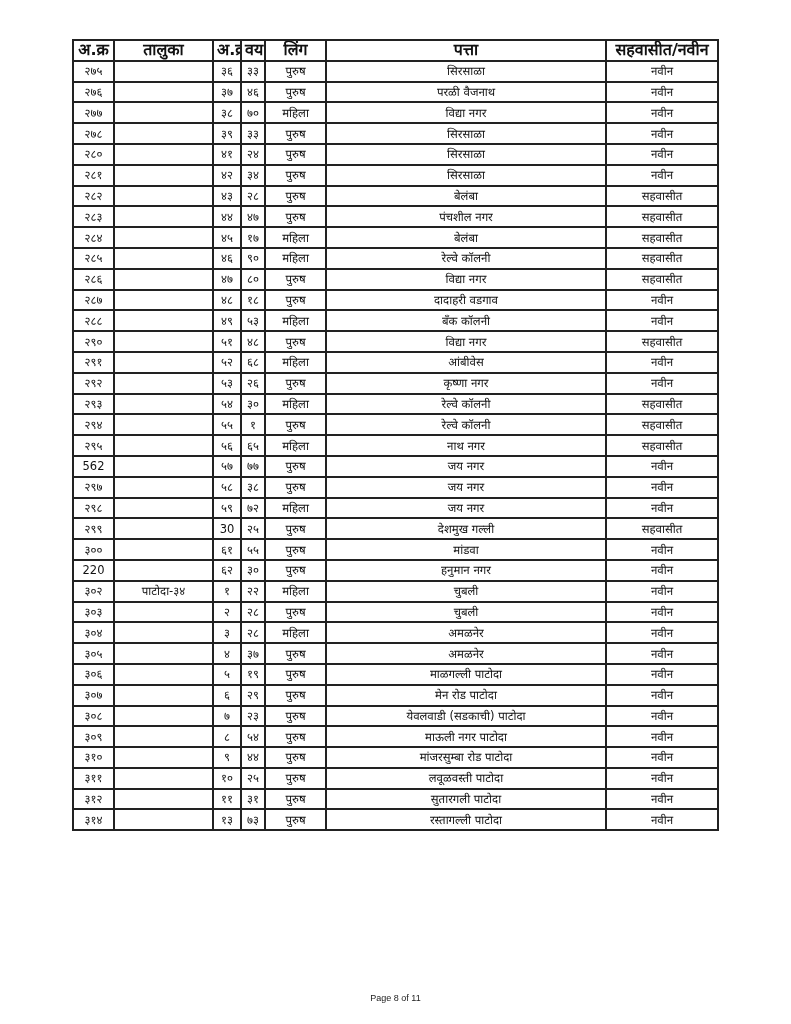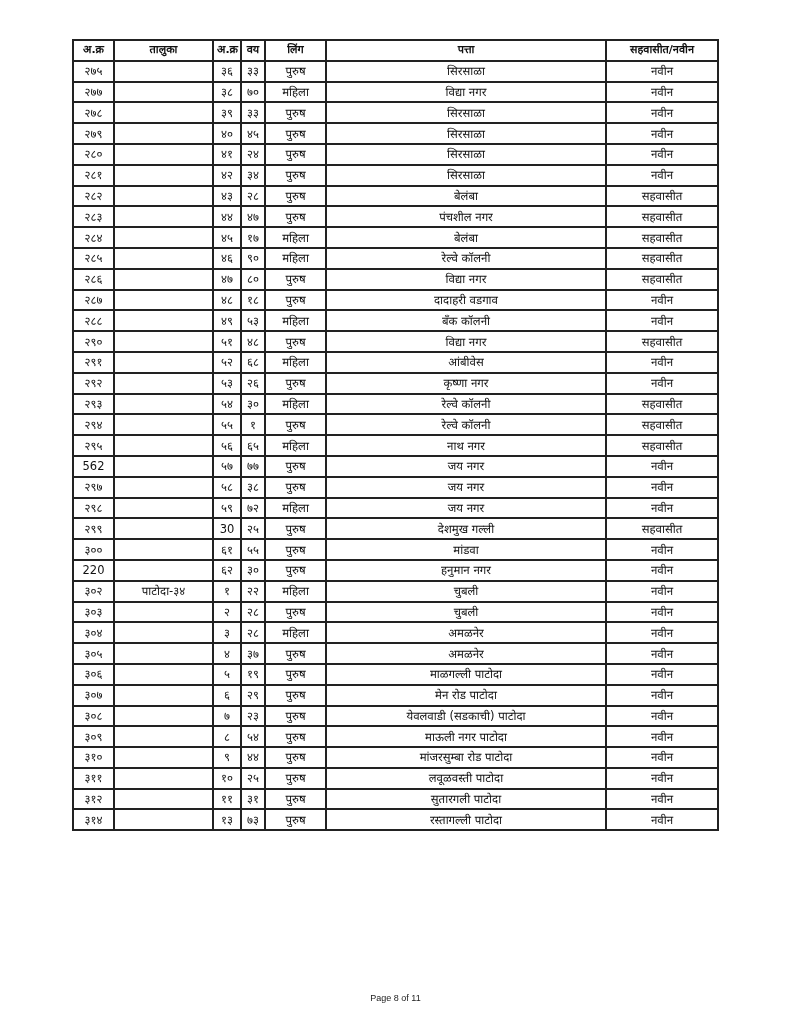--- a/index.html
+++ b/index.html
@@ -9,21 +9,21 @@
     position: absolute; left: 72px; top: 39px;
     border-collapse: collapse; table-layout: fixed;
     width: 645px;
   }
   table.register th, table.register td {
     border: 2px solid #222;
     height: 18.8px; padding: 0 3px;
     font-size: 11.5px; line-height: 18px;
     white-space: nowrap; overflow: hidden;
   }
-  table.register th { font-weight: bold; text-align: center; font-size: 11px; }
+  table.register th { font-weight: bold; text-align: center; font-size: 16px; }
   td.c { text-align: center; }
   td.addr { text-align: center; padding-left: 3px; }
   col.c1 { width: 41px; } col.c2 { width: 99px; } col.c3 { width: 28px; }
   col.c4 { width: 24px; } col.c5 { width: 61px; } col.c6 { width: 280px; }
   col.c7 { width: 112px; }
   .footer {
     position: absolute; top: 993px; left: 0; width: 791px; text-align: center;
     font-family: "Liberation Sans", sans-serif; font-size: 9px; color: #222;
   }
 </style>
@@ -55,42 +55,42 @@
       <tr>
         <td class="c">२७५</td>
         <td class="c"></td>
         <td class="c">३६</td>
         <td class="c">३३</td>
         <td class="c">पुरुष</td>
         <td class="addr">सिरसाळा</td>
         <td class="c">नवीन</td>
       </tr>
       <tr>
+        <td class="c">२७६</td>
+        <td class="c"></td>
+        <td class="c">३७</td>
+        <td class="c">४६</td>
+        <td class="c">पुरुष</td>
+        <td class="addr">परळी वैजनाथ</td>
+        <td class="c">नवीन</td>
+      </tr>
+      <tr>
         <td class="c">२७७</td>
         <td class="c"></td>
         <td class="c">३८</td>
         <td class="c">७०</td>
         <td class="c">महिला</td>
         <td class="addr">विद्या नगर</td>
         <td class="c">नवीन</td>
       </tr>
       <tr>
         <td class="c">२७८</td>
         <td class="c"></td>
         <td class="c">३९</td>
         <td class="c">३३</td>
-        <td class="c">पुरुष</td>
-        <td class="addr">सिरसाळा</td>
-        <td class="c">नवीन</td>
-      </tr>
-      <tr>
-        <td class="c">२७९</td>
-        <td class="c"></td>
-        <td class="c">४०</td>
-        <td class="c">४५</td>
         <td class="c">पुरुष</td>
         <td class="addr">सिरसाळा</td>
         <td class="c">नवीन</td>
       </tr>
       <tr>
         <td class="c">२८०</td>
         <td class="c"></td>
         <td class="c">४१</td>
         <td class="c">२४</td>
         <td class="c">पुरुष</td>

